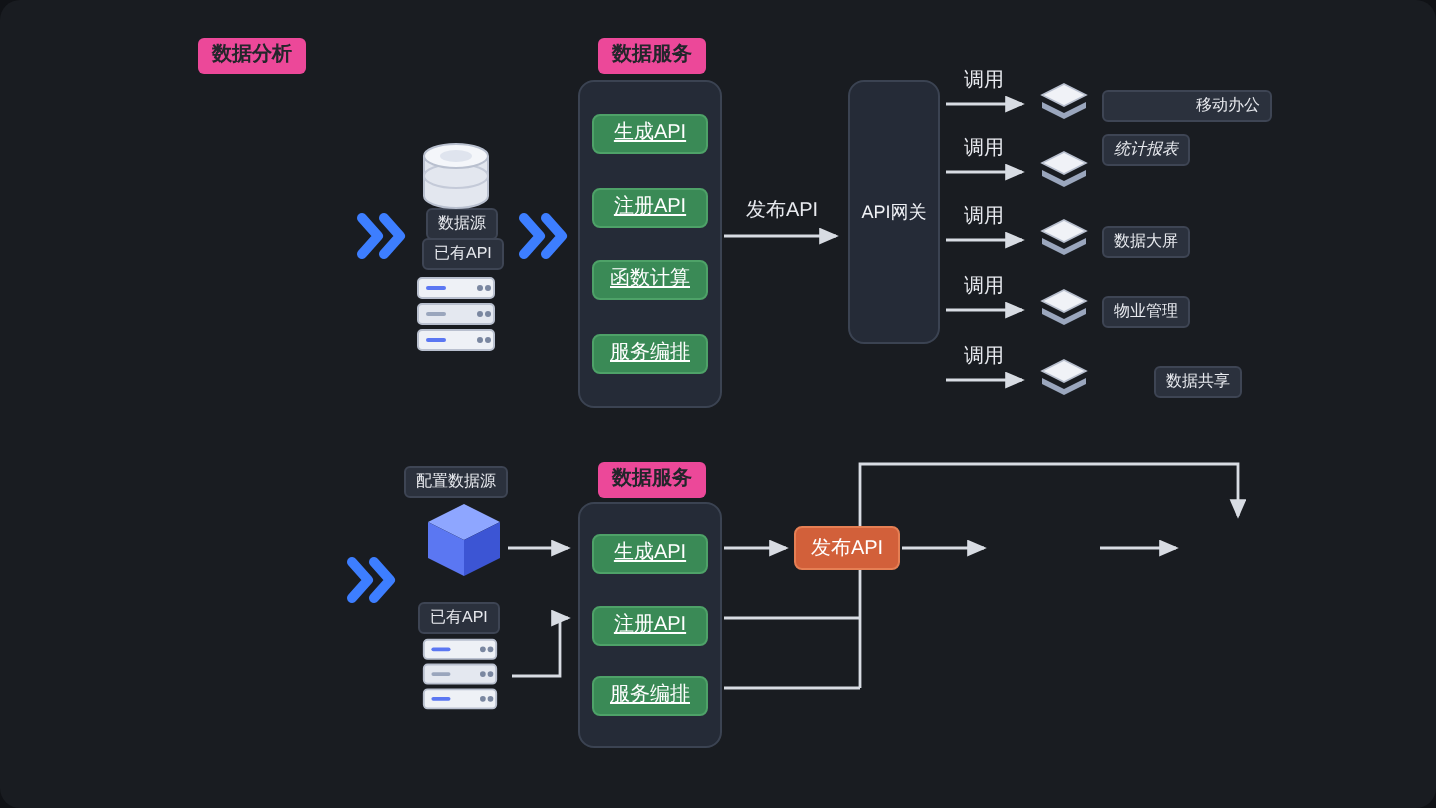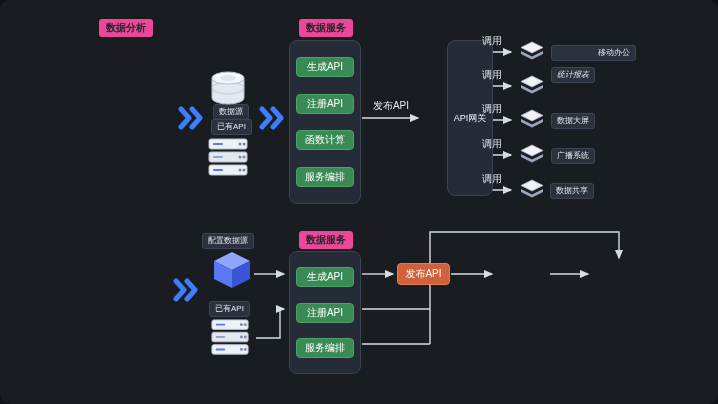--- a/index.html
+++ b/index.html
@@ -20,21 +20,21 @@
   }
   .badge-dark{
     position:absolute;background:#2b313d;border:1px solid #3e4554;color:#e8eaef;
     font-size:8px;padding:3px 5px;border-radius:3px;line-height:1;z-index:3;white-space:nowrap;
   }
   .btn{
     width:58px;height:20px;border-radius:4px;color:#ffffff;font-size:10px;
     display:flex;align-items:center;justify-content:center;line-height:1;box-sizing:border-box;
   }
   .btn-blue{background:linear-gradient(#4a7bff,#3564ec);border:1px solid #5d88ff;}
-  .btn-green{background:#3a8a56;border:1px solid #4ea268;}
+  .btn-green{background:#3a8a56;border:1px solid #4ea268;text-decoration:underline;}
   .btn-orange{
     position:absolute;width:53px;height:22px;background:#d2603a;border:1px solid #e57f54;
     border-radius:4px;color:#fff;font-size:10px;display:flex;align-items:center;justify-content:center;
     z-index:3;box-sizing:border-box;
   }
   .arrow-label{position:absolute;color:#e8eaef;font-size:10px;z-index:3;text-align:center;line-height:1;}
   .icon{position:absolute;z-index:3;line-height:0;}
   .gateway{
     position:absolute;background:#252b37;border:1px solid #3b4352;border-radius:8px;
     display:flex;align-items:center;justify-content:center;color:#f0f2f6;font-size:9px;
@@ -127,21 +127,21 @@
   <div class="badge-yellow" style="left:299px;top:19px;">数据服务</div>
   <div class="panel" style="left:289px;top:40px;width:72px;height:164px;">
     <div class="btn btn-green">生成API</div>
     <div class="btn btn-green">注册API</div>
     <div class="btn btn-green">函数计算</div>
     <div class="btn btn-green">服务编排</div>
   </div>
 
   <div class="arrow-label" style="left:366px;top:101px;width:50px;">发布API</div>
 
-  <div class="gateway" style="left:447px;top:40px;width:46px;height:156px;">API网关</div>
+  <div class="gateway" style="left:424px;top:40px;width:46px;height:132px;">API网关</div>
 
   <div class="arrow-label" style="left:477px;top:36px;width:30px;">调用</div>
   <div class="arrow-label" style="left:477px;top:70px;width:30px;">调用</div>
   <div class="arrow-label" style="left:477px;top:104px;width:30px;">调用</div>
   <div class="arrow-label" style="left:477px;top:139px;width:30px;">调用</div>
   <div class="arrow-label" style="left:477px;top:174px;width:30px;">调用</div>
 
   <div class="icon" style="left:519px;top:41px;">
     <svg width="26" height="22" viewBox="0 0 26 22">
       <polygon points="13,1 24,6.5 13,12 2,6.5" fill="#f0f2f7" stroke="#b9c0cf" stroke-width="0.8"></polygon>
@@ -165,29 +165,29 @@
     </svg>
   </div>
   <div class="badge-dark" style="left:551px;top:113px;text-align:right;">数据大屏</div>
 
   <div class="icon" style="left:519px;top:144px;">
     <svg width="26" height="22" viewBox="0 0 26 22">
       <polygon points="13,1 24,6.5 13,12 2,6.5" fill="#f0f2f7" stroke="#b9c0cf" stroke-width="0.8"></polygon>
       <polygon points="2,10 13,15.5 24,10 24,13 13,18.5 2,13" fill="#9aa6bd"></polygon>
     </svg>
   </div>
-  <div class="badge-dark" style="left:551px;top:148px;">广播系统</div>
+  <div class="badge-dark" style="left:551px;top:148px;">物业管理</div>
 
   <div class="icon" style="left:519px;top:179px;">
     <svg width="26" height="22" viewBox="0 0 26 22">
       <polygon points="13,1 24,6.5 13,12 2,6.5" fill="#f0f2f7" stroke="#b9c0cf" stroke-width="0.8"></polygon>
       <polygon points="2,10 13,15.5 24,10 24,13 13,18.5 2,13" fill="#9aa6bd"></polygon>
     </svg>
   </div>
-  <div class="badge-dark" style="left:550px;top:183px;">数据共享</div>
+  <div class="badge-dark" style="left:577px;top:183px;">数据共享</div>
 
   <div class="badge-dark" style="left:202px;top:233px;">配置数据源</div>
   <div class="icon" style="left:212px;top:251px;">
     <svg width="40" height="38" viewBox="0 0 40 38">
       <polygon points="20,1 38,10 20,19 2,10" fill="#8ea6ff"></polygon>
       <polygon points="2,10 20,19 20,37 2,28" fill="#5b77f2"></polygon>
       <polygon points="38,10 20,19 20,37 38,28" fill="#3c55d4"></polygon>
     </svg>
   </div>
   <div class="badge-dark" style="left:209px;top:301px;">已有API</div>

